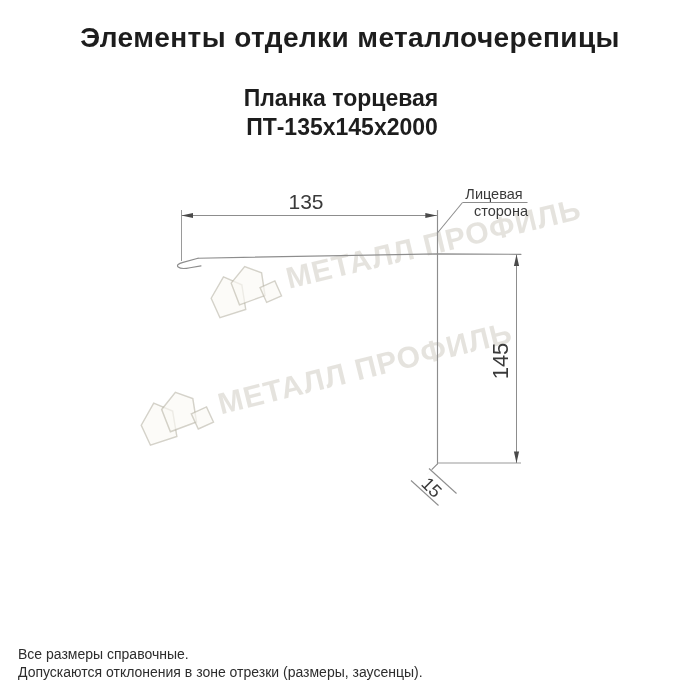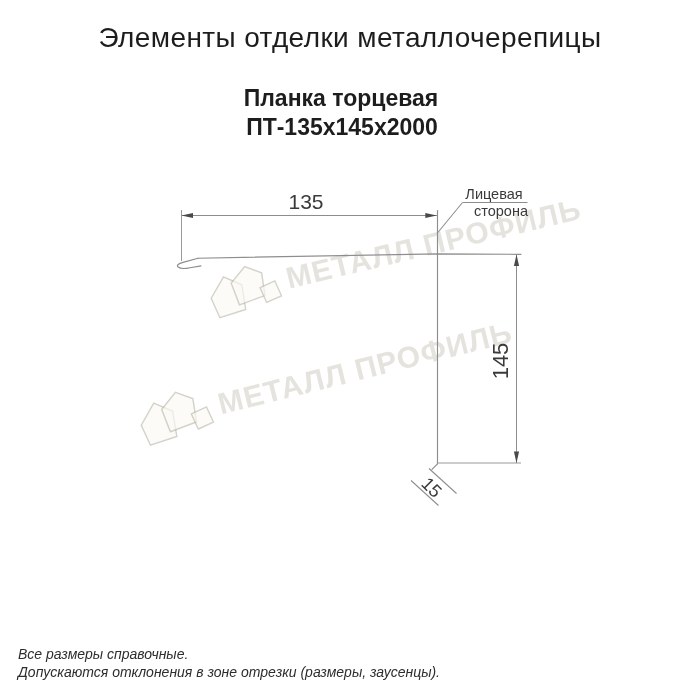--- a/index.html
+++ b/index.html
@@ -2,21 +2,21 @@
 <html><head>
 <meta charset="utf-8">
 <style>
   html,body{margin:0;padding:0;background:#fff;}
   .stage{
     position:relative;width:700px;height:700px;background:#ffffff;
     overflow:hidden;font-family:"Liberation Sans",sans-serif;
   }
   .page-title{
     position:absolute;left:0;top:22px;width:700px;text-align:center;
-    font-size:28px;font-weight:400;color:#1d1d1d;letter-spacing:.4px;z-index:3;
+    font-size:28px;font-weight:700;color:#1d1d1d;letter-spacing:.4px;z-index:3;
   }
   .product-name{
     position:absolute;left:-9px;top:85px;width:700px;text-align:center;
     font-size:23px;font-weight:700;color:#1d1d1d;z-index:3;
   }
   .product-code{
     position:absolute;left:-8px;top:114px;width:700px;text-align:center;
     font-size:23px;font-weight:700;color:#1d1d1d;z-index:3;
   }
   .wm{
@@ -32,21 +32,21 @@
   .diagram{position:absolute;left:0;top:0;z-index:2;}
   .diagram text{
     font-family:"Liberation Sans",sans-serif;fill:#3a3a3a;
   }
   .dim-num{font-size:21px;}
   .dim-num-v{font-size:22px;}
   .dim-num-s{font-size:18px;}
   .callout-text{font-size:14.5px;fill:#2e2e2e;}
   .footer{
     position:absolute;left:18px;top:645px;z-index:3;
-    font-size:14px;color:#2d2d2d;line-height:18px;font-style:italic;
+    font-size:14px;color:#2d2d2d;line-height:18px;
   }
 </style>
 </head>
 <body>
 
 <div class="stage">
 
   <div class="page-title">Элементы отделки металлочерепицы</div>
   <div class="product-name">Планка торцевая</div>
   <div class="product-code">ПТ-135х145х2000</div>

